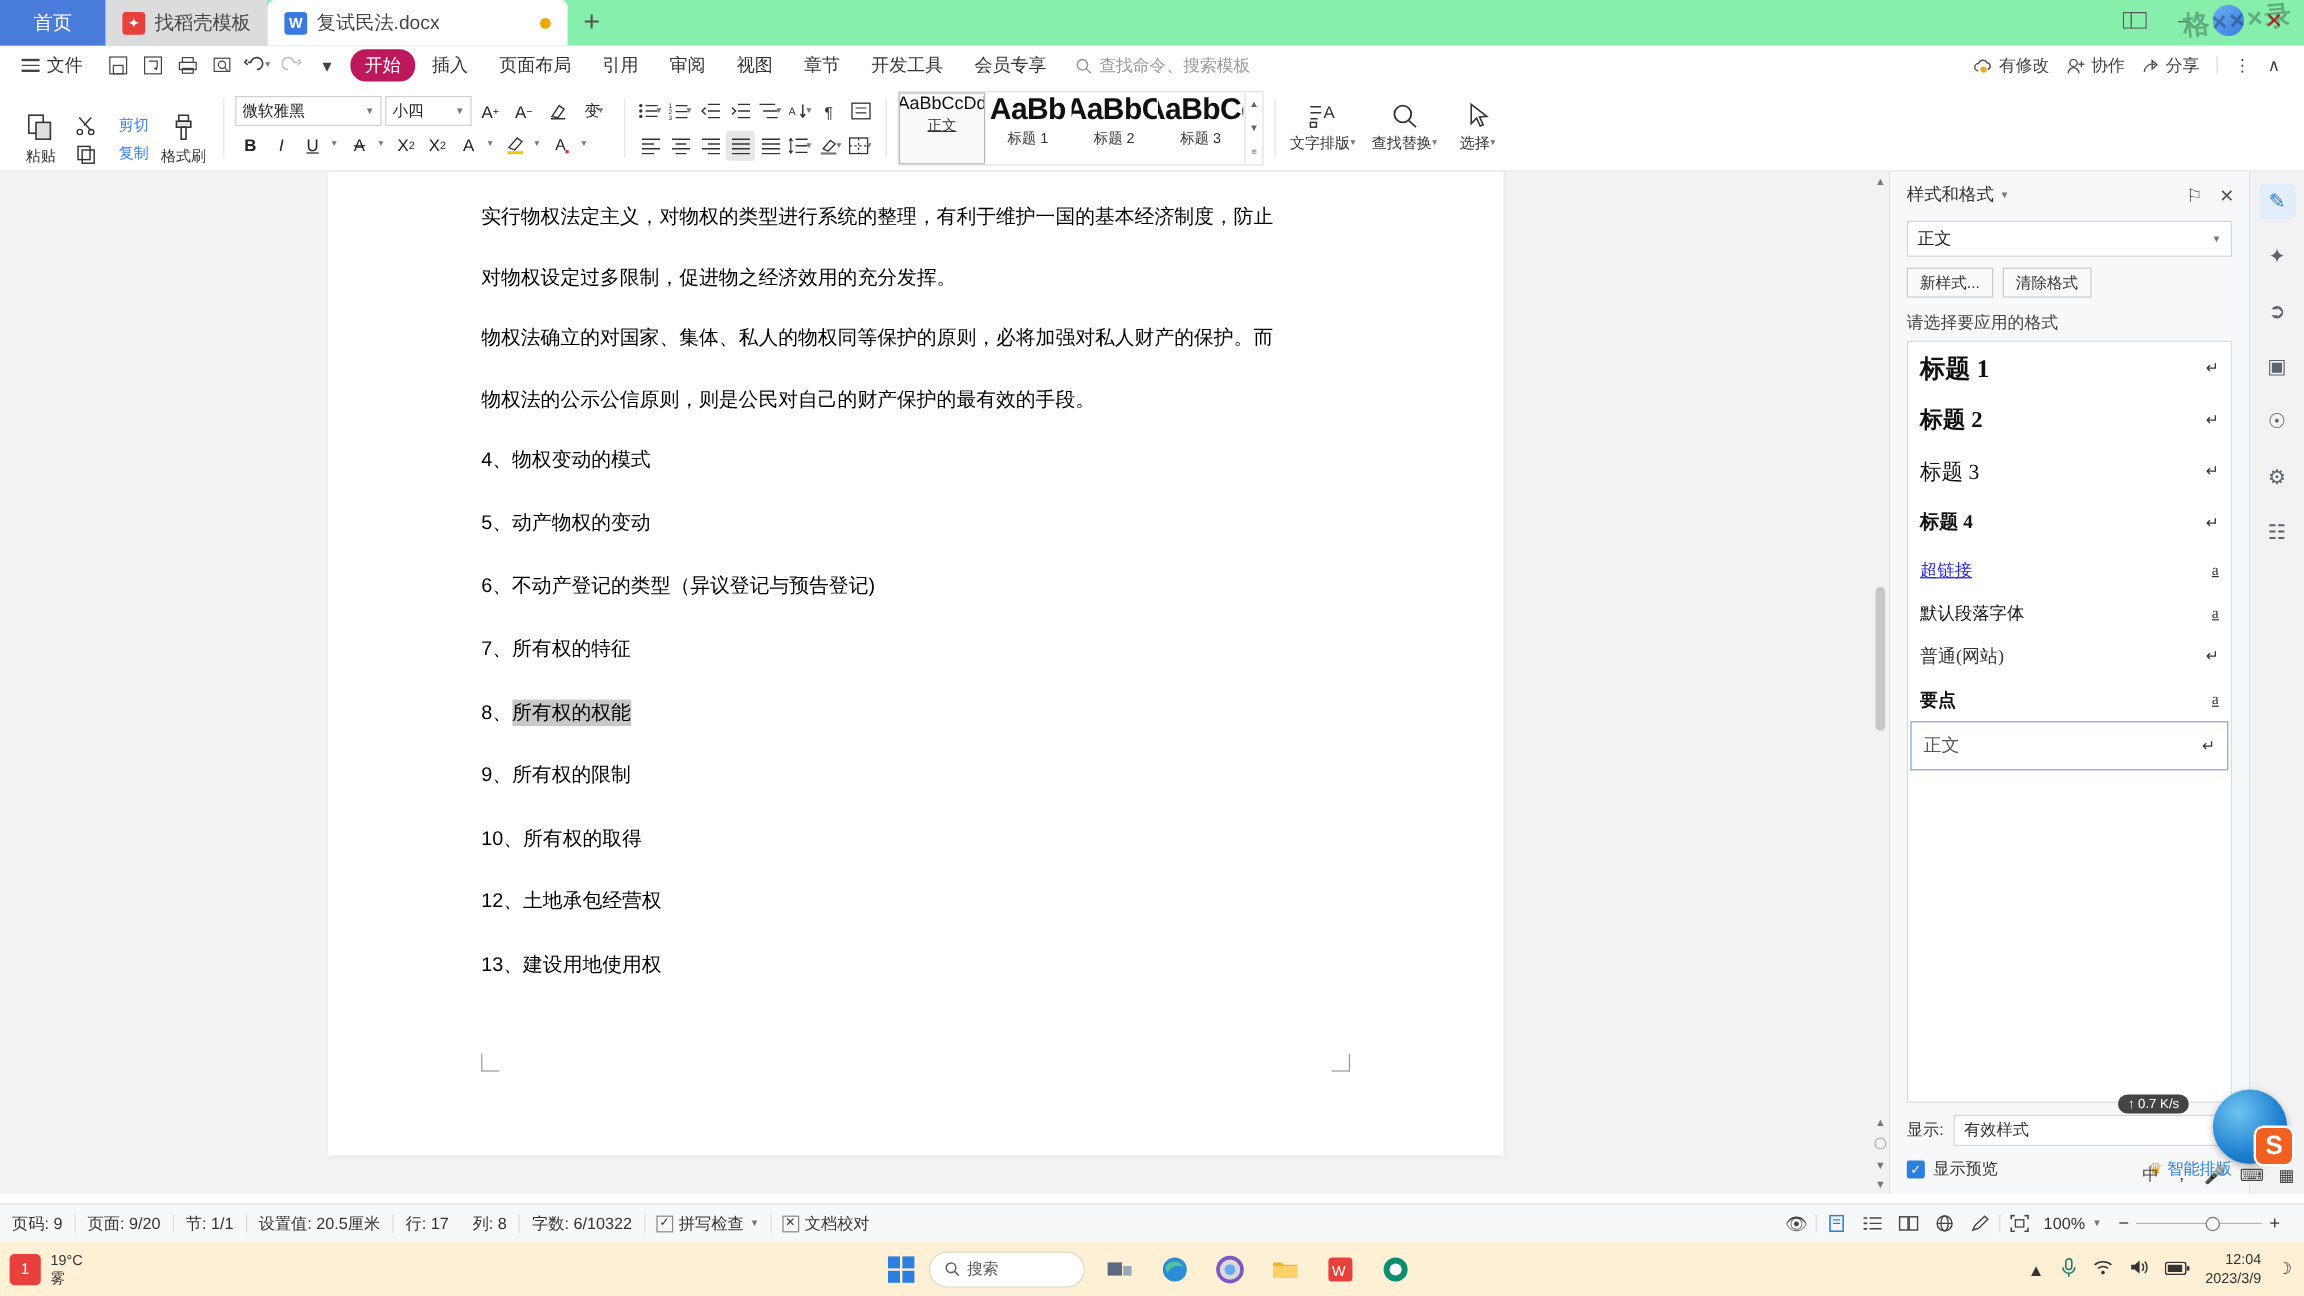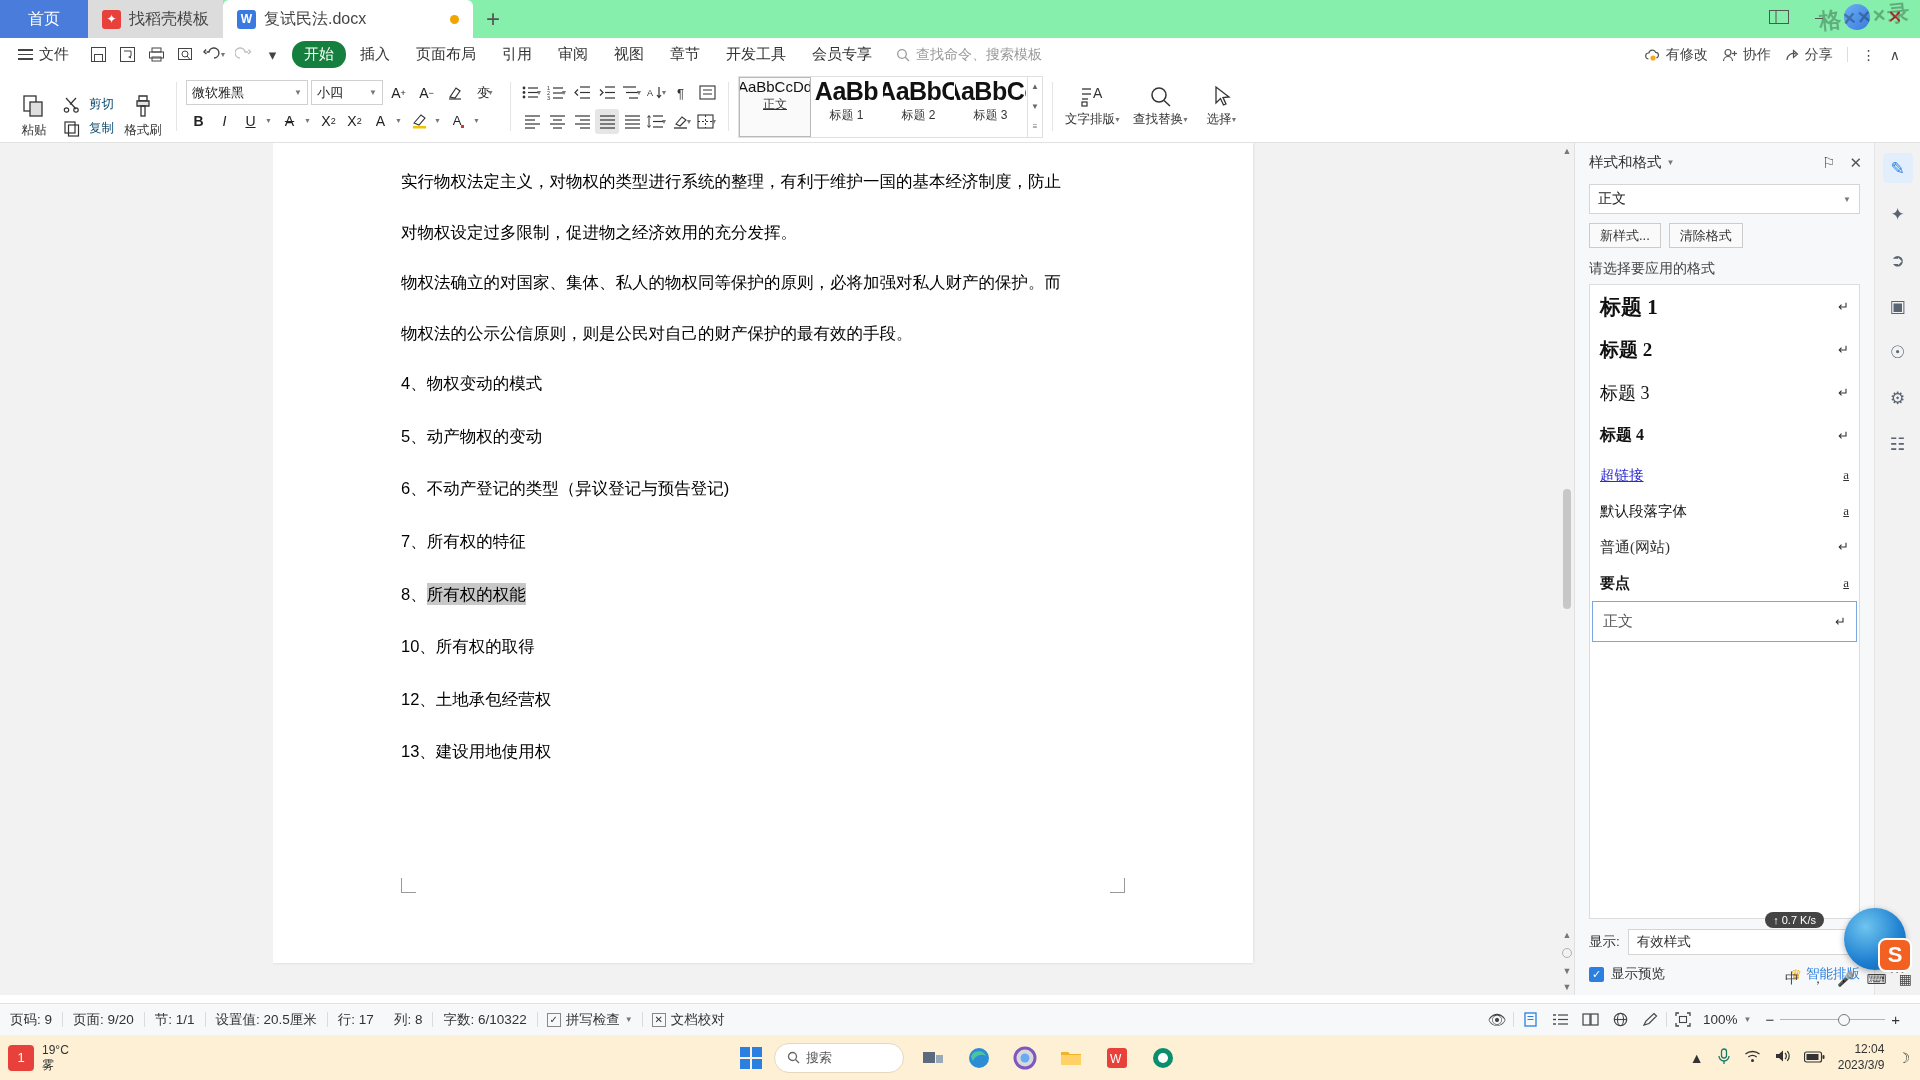--- a/index.html
+++ b/index.html
@@ -72,21 +72,21 @@
   .qa-group { display: flex; align-items: center; gap: 2px; padding: 0 4px; }
   .qa-btn {
     width: 27px; height: 26px; display: flex; align-items: center;
     justify-content: center; color: #444;
   }
   .qa-btn.dim { color: #bbb; }
   .menu-item {
     padding: 4px 12px; border-radius: 13px; font-size: 15px;
     color: #333; white-space: nowrap;
   }
-  .menu-item.active { background: #15803d; color: #fff; }
+  .menu-item.active { background: #be185d; color: #fff; }
   .cmd-search {
     display: flex; align-items: center; gap: 6px;
     margin-left: 10px; color: #999; font-size: 14px;
   }
   .menubar-right {
     margin-left: auto; display: flex; align-items: center;
     gap: 14px; font-size: 14px; color: #444; padding-right: 12px;
   }
   .mr-item { display: flex; align-items: center; gap: 4px; }
 
@@ -98,22 +98,22 @@
   .rgroup { display: flex; align-items: center; padding: 0 6px; }
   .rsep { width: 1px; background: #e5e5e5; margin: 8px 3px; }
 
   .clip-grp { display: flex; align-items: flex-end; gap: 2px; padding-left: 6px; }
   .big-btn {
     display: flex; flex-direction: column; align-items: center;
     width: 48px; font-size: 12.5px; color: #333; gap: 2px;
   }
   .small-stack { display: flex; flex-direction: column; gap: 3px; }
   .sm-btn {
-    display: flex; align-items: center; gap: 9px;
-    font-size: 12.5px; color: #0c4a6e; padding: 2px 3px;
+    display: flex; align-items: center; gap: 19px;
+    font-size: 12.5px; color: #3b82f6; padding: 2px 3px;
   }
 
   .font-row { display: flex; align-items: center; gap: 3px; }
   .font-name, .font-size {
     height: 25px; border: 1px solid #d0d0d0; background: #fff;
     display: flex; align-items: center; justify-content: space-between;
     padding: 0 5px; font-size: 13px; color: #222;
   }
   .font-name { width: 122px; }
   .font-size { width: 72px; }
@@ -821,20 +821,23 @@
         <div class="para item">
           <span>6、</span><span>不动产登记的类型（异议登记与预告登记)</span>
         </div>
         <div class="para item">
           <span>7、</span><span>所有权的特征</span>
         </div>
         <div class="para item">
           <span>8、</span><span class="hl">所有权的权能</span>
         </div>
         <div class="para item">
+          <span>9、</span><span>所有权的限制</span>
+        </div>
+        <div class="para item">
           <span>10、</span><span>所有权的取得</span>
         </div>
         <div class="para item">
           <span>12、</span><span>土地承包经营权</span>
         </div>
         <div class="para item">
           <span>13、</span><span>建设用地使用权</span>
         </div>
       </div>
       <div class="corner bl"></div>

